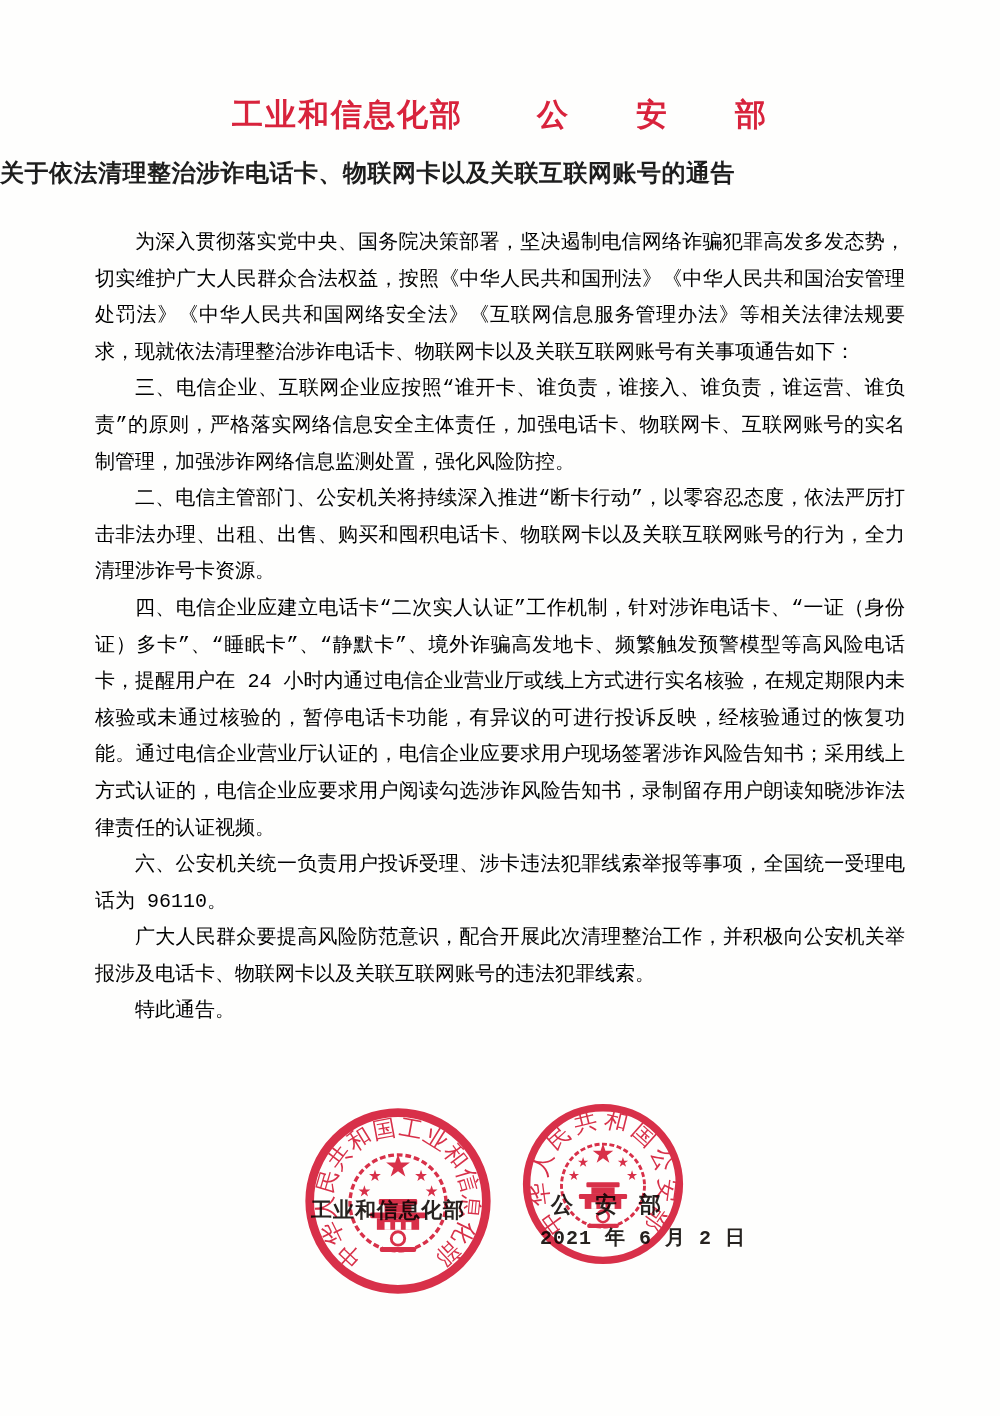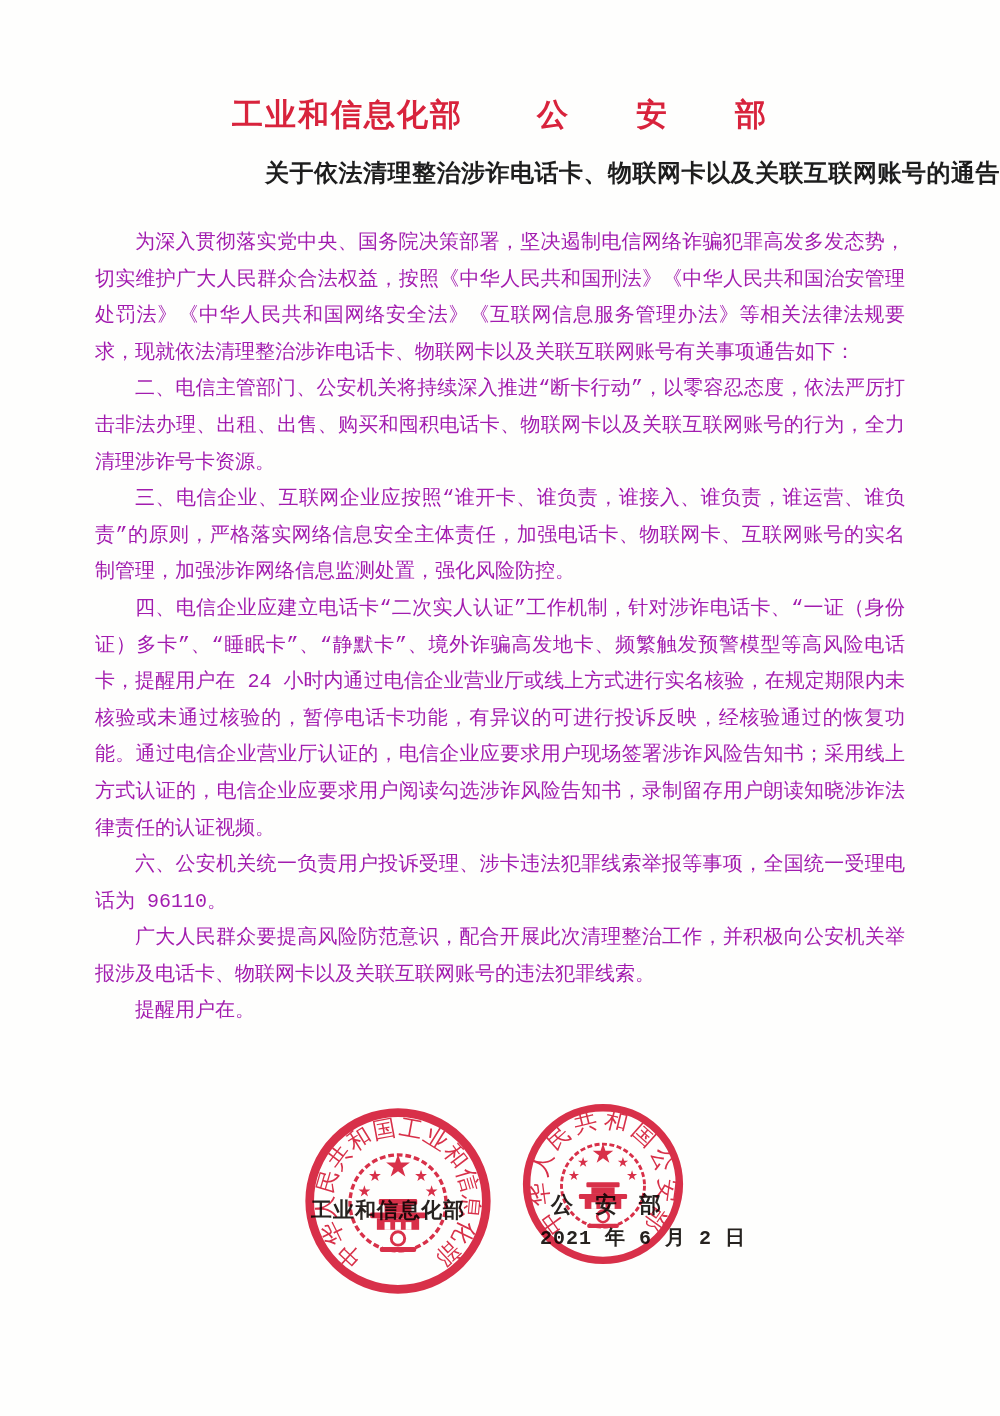--- a/index.html
+++ b/index.html
@@ -21,35 +21,35 @@
     padding-top: 94px;
     font-size: 31px;
     font-weight: bold;
     color: #d8233c;
     letter-spacing: 2px;
     white-space: nowrap;
   }
   
   .doc-title {
     margin-top: 21px;
-    text-align: right;
+    text-align: left;
     font-size: 24px;
     font-weight: bold;
     color: #1d1d1d;
     letter-spacing: 0.5px;
     white-space: nowrap;
   }
   
   .body-text {
     width: 810px;
     margin: 36px auto 0 auto;
     font-size: 20px;
     line-height: 36.6px;
     text-align: justify;
-    color: #a21caf;
+    color: #000000;
   }
   .body-text p { margin: 0; text-indent: 2em; }
 
   
   .seal {
     position: absolute;
     mix-blend-mode: multiply;
   }
   .seal-left  { left: 302px; top: 1105px; width: 192px; height: 192px; }
   .seal-right { left: 520px; top: 1101px; width: 166px; height: 166px; }
@@ -72,26 +72,26 @@
 
   <div class="red-header">
     <span>工业和信息化部</span>
     <span>公　　安　　部</span>
   </div>
 
   <div class="doc-title">关于依法清理整治涉诈电话卡、物联网卡以及关联互联网账号的通告</div>
 
   <div class="body-text">
     <p>为深入贯彻落实党中央、国务院决策部署，坚决遏制电信网络诈骗犯罪高发多发态势，切实维护广大人民群众合法权益，按照《中华人民共和国刑法》《中华人民共和国治安管理处罚法》《中华人民共和国网络安全法》《互联网信息服务管理办法》等相关法律法规要求，现就依法清理整治涉诈电话卡、物联网卡以及关联互联网账号有关事项通告如下：</p>
+    <p>三、电信企业、互联网企业应按照“谁开卡、谁负责，谁接入、谁负责，谁运营、谁负责”的原则，严格落实网络信息安全主体责任，加强电话卡、物联网卡、互联网账号的实名制管理，加强涉诈网络信息监测处置，强化风险防控。</p>
     <p>二、电信主管部门、公安机关将持续深入推进“断卡行动”，以零容忍态度，依法严厉打击非法办理、出租、出售、购买和囤积电话卡、物联网卡以及关联互联网账号的行为，全力清理涉诈号卡资源。</p>
-    <p>三、电信企业、互联网企业应按照“谁开卡、谁负责，谁接入、谁负责，谁运营、谁负责”的原则，严格落实网络信息安全主体责任，加强电话卡、物联网卡、互联网账号的实名制管理，加强涉诈网络信息监测处置，强化风险防控。</p>
     <p>四、电信企业应建立电话卡“二次实人认证”工作机制，针对涉诈电话卡、“一证（身份证）多卡”、“睡眠卡”、“静默卡”、境外诈骗高发地卡、频繁触发预警模型等高风险电话卡，提醒用户在 24 小时内通过电信企业营业厅或线上方式进行实名核验，在规定期限内未核验或未通过核验的，暂停电话卡功能，有异议的可进行投诉反映，经核验通过的恢复功能。通过电信企业营业厅认证的，电信企业应要求用户现场签署涉诈风险告知书；采用线上方式认证的，电信企业应要求用户阅读勾选涉诈风险告知书，录制留存用户朗读知晓涉诈法律责任的认证视频。</p>
     <p>六、公安机关统一负责用户投诉受理、涉卡违法犯罪线索举报等事项，全国统一受理电话为 96110。</p>
     <p>广大人民群众要提高风险防范意识，配合开展此次清理整治工作，并积极向公安机关举报涉及电话卡、物联网卡以及关联互联网账号的违法犯罪线索。</p>
-    <p>提醒用户在。</p>
+    <p>特此通告。</p>
   </div>
 
   <div class="seal-sign sign-miit">工业和信息化部</div>
   <div class="seal-sign sign-mps">公　安　部</div>
   <div class="seal-sign sign-date">2021 年 6 月 2 日</div>
 
   <svg class="seal seal-left" viewBox="0 0 200 200">
     <defs>
       <path id="arcL" d="M 56.3 152.1 A 68 68 0 1 1 143.7 152.1" fill="none"></path>
       <path id="starL" d="M0,-1 L0.225,-0.309 L0.951,-0.309 L0.363,0.118 L0.588,0.809 L0,0.382 L-0.588,0.809 L-0.363,0.118 L-0.951,-0.309 L-0.225,-0.309 Z"></path>

